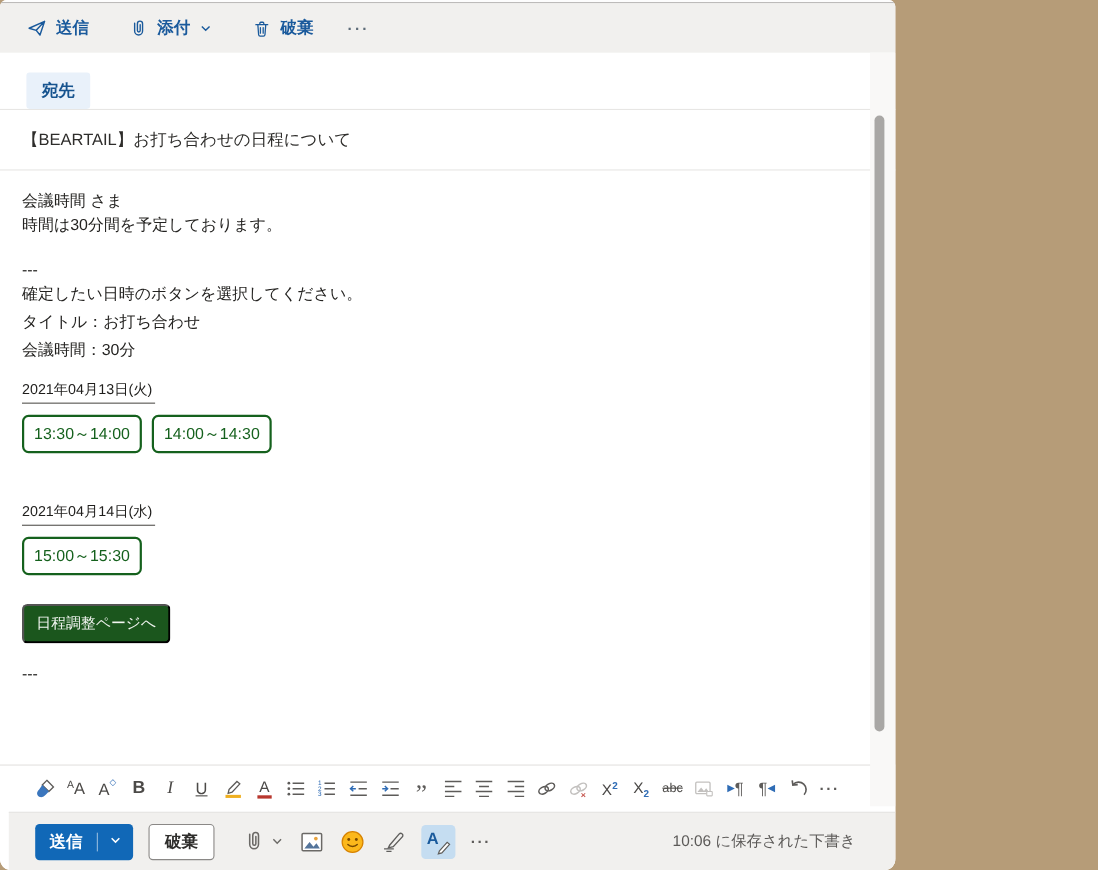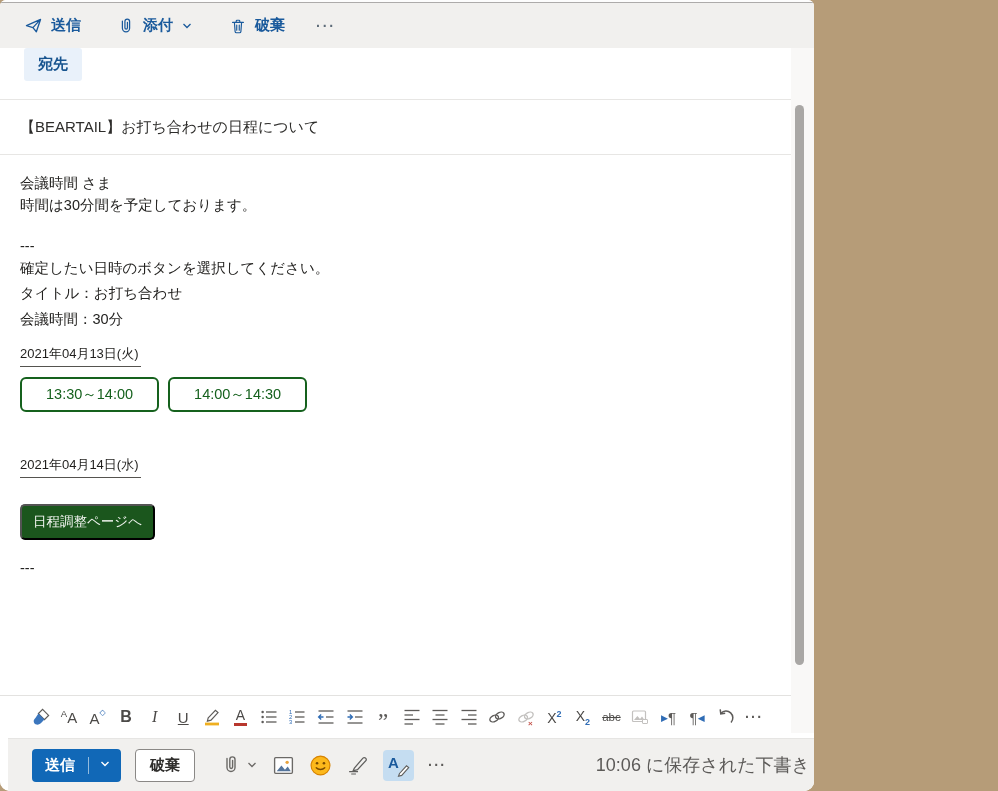--- a/index.html
+++ b/index.html
@@ -26,42 +26,42 @@
     color:#1a5a9c; font-size:15px; font-weight:600; padding:6px 11px; cursor:default;
     font-family:inherit;
   }
   .tb-more{color:#5d6b78; font-weight:700; letter-spacing:2px; font-size:14px; padding:6px 10px;}
   .chev{display:inline-flex;}
 
   
   .content{flex:1; display:flex; flex-direction:column; background:#fff; position:relative;}
   .row-width{width:975px;}
   .to-row{
-    height:52px; display:flex; align-items:flex-start; padding-left:24px;
+    height:52px; display:flex; align-items:flex-end; padding-left:24px;
     border-bottom:1px solid #e7e6e4;
   }
   .to-btn{
     background:#e9f1fa; color:#17548f; font-weight:700; font-size:15px;
     border:none; border-radius:3px; padding:7px 14px; cursor:default; font-family:inherit;
   }
   .recipients{flex:1; height:100%;}
   .subject-row{
     height:55px; display:flex; align-items:center; padding-left:20px;
     border-bottom:1px solid #e7e6e4; font-size:15px; color:#2e2d2b;
   }
   .body-area{flex:1; overflow:hidden; padding:18px 20px 0 20px; font-size:14.5px; color:#242321;}
   .body-area p{line-height:21.5px;}
   .mt20{margin-top:20px;} .mt4{margin-top:4px;}
   .mt26{margin-top:26px;} .mt18{margin-top:18px;}
   .date-heading{display:inline-block; font-size:13px; color:#1f1e1c;
     border-bottom:1px solid #55534f; padding:1px 2px 3px 0; margin-top:14px;}
   .slot-row{display:flex; gap:9px; margin-top:10px;}
   .slot-btn{
     background:#fff; border:2px solid #15611d; color:#15611d; font-size:14.5px;
-    border-radius:6px; padding:6px 24px; min-width:104px; text-align:center;
+    border-radius:6px; padding:6px 9px; min-width:104px; text-align:center;
     cursor:default; font-family:inherit;
   }
   .page-btn{
     margin-top:26px; display:inline-block; background:#1b561d; color:#f2f5f1;
     font-size:13.5px; border:1px solid #1448160; border-radius:5px; padding:7px 11px;
     cursor:default; font-family:inherit;
   }
 
   
   .fmtbar{
@@ -107,21 +107,21 @@
     margin-left:14px; height:33px; background:#fff; border:1px solid #8a8886;
     border-radius:4px; color:#2f2e2c; font-weight:700; font-size:15px; padding:0 14px;
     cursor:default; font-family:inherit;
   }
   .bb-icons{display:flex; align-items:center; margin-left:26px; gap:14px;}
   .bb-btn{background:transparent; border:none; display:flex; align-items:center;
     justify-content:center; cursor:default; color:#5d5b59; font-family:inherit;}
   .attach-group{display:flex; align-items:center; gap:5px;}
   .editor-btn{width:31px; height:31px; background:#c5ddf1; border-radius:4px; position:relative;}
   .ed-a{position:absolute; left:5px; top:4px; color:#1a5a9c; font-weight:700; font-size:15px;}
-  .status{margin-left:auto; margin-right:4px; font-size:18px; color:#5c5a58;}
+  .status{margin-left:auto; margin-right:36px; font-size:14px; color:#5c5a58;}
 
   
   .scroll-gutter{position:absolute; right:0; top:48px; width:23px; height:685px; background:#f9f8f7;}
   .scroll-thumb{position:absolute; right:10px; top:105px; width:9px; height:560px;
     background:#a9a7a5; border-radius:5px;}
 </style>
 </head>
 <body>
 
 <div class="window">
@@ -183,20 +183,23 @@
       <div>
         <span class="date-heading">2021年04月13日(火)</span>
         <div class="slot-row">
           <button class="slot-btn">13:30～14:00</button>
           <button class="slot-btn">14:00～14:30</button>
         </div>
       </div>
 
       <div class="mt26">
         <span class="date-heading" style="margin-top:17px">2021年04月14日(水)</span>
+        <div class="slot-row">
+          <button class="slot-btn">15:00～15:30</button>
+        </div>
       </div>
 
       <div>
         <button class="page-btn">日程調整ページへ</button>
       </div>
       <p class="mt18">---</p>
     </div>
 
     <div class="fmtbar">
         <button class="fmt-btn">

